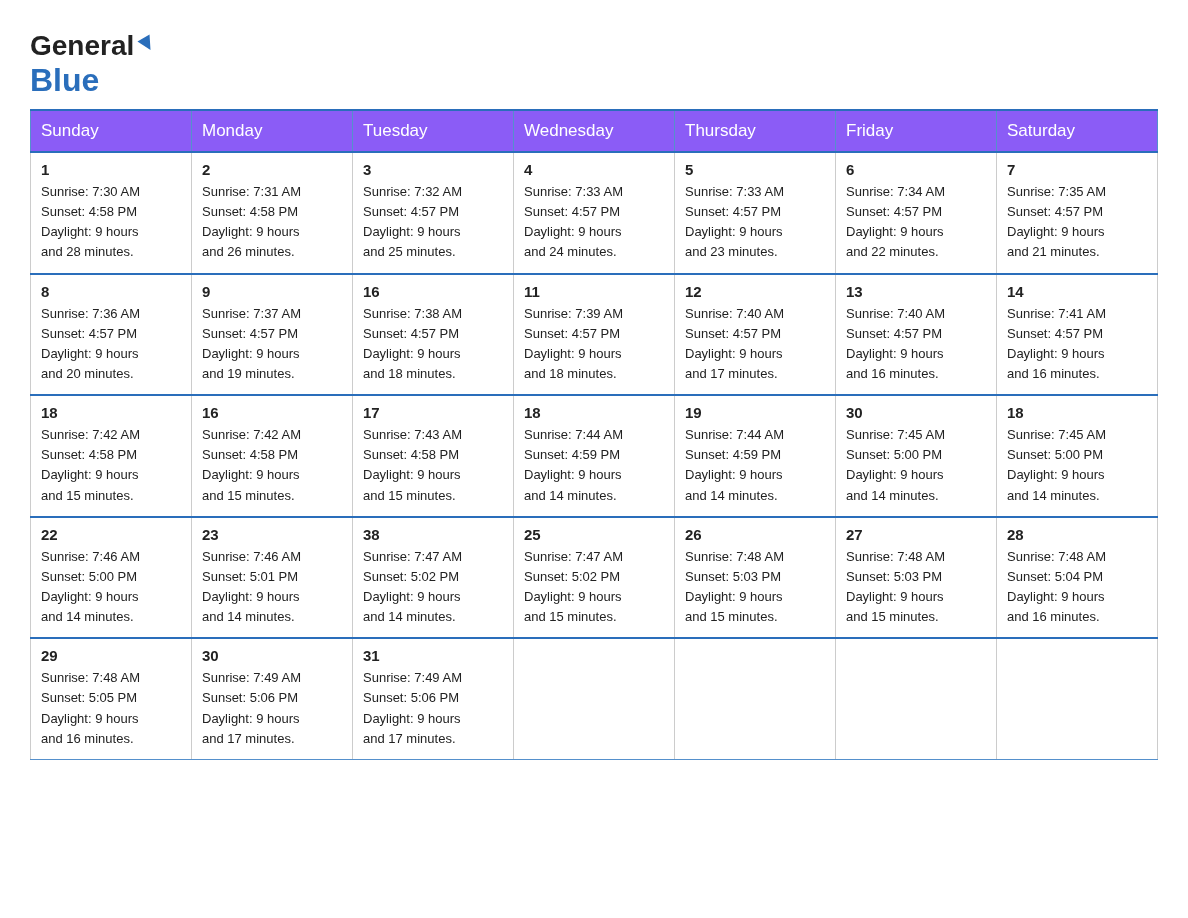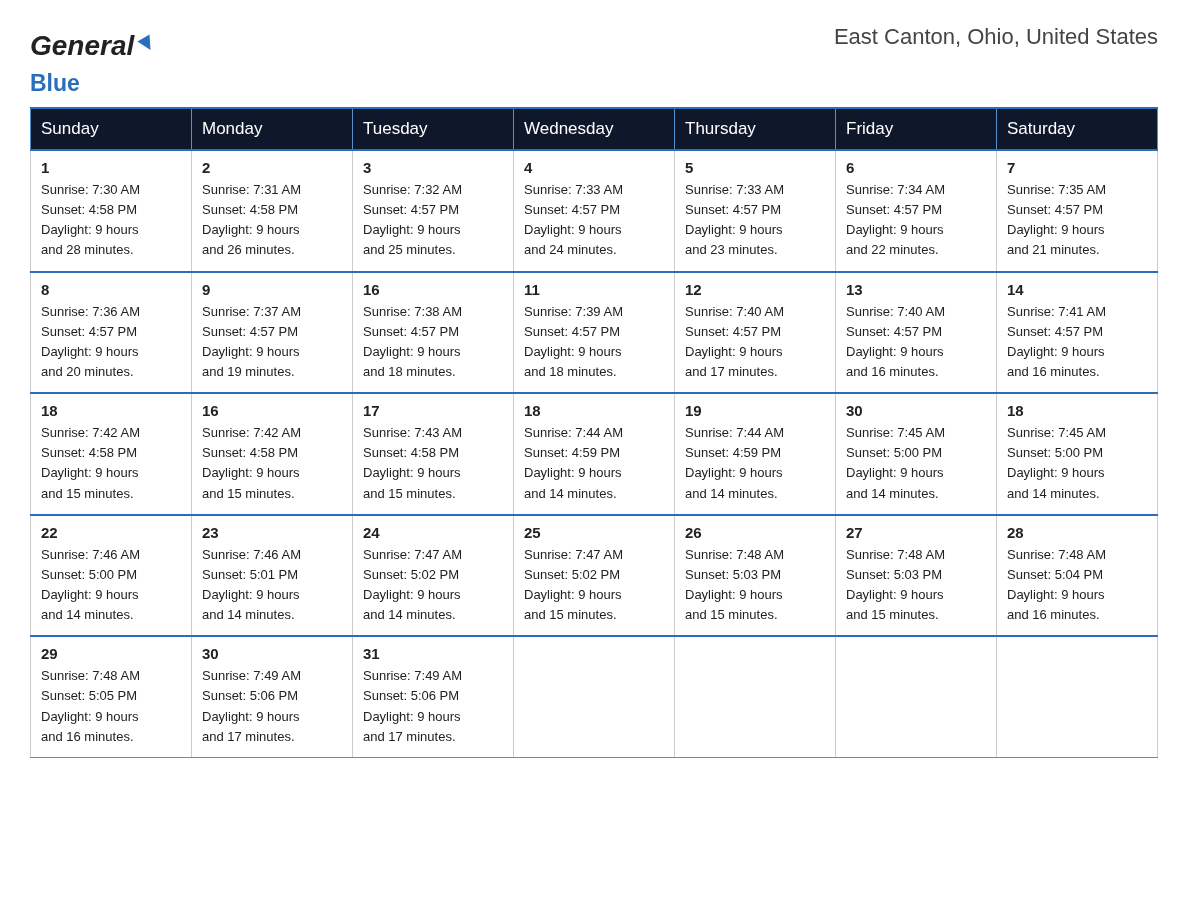--- a/index.html
+++ b/index.html
@@ -37,21 +37,21 @@
       color: #444;
       margin-top: 4px;
     }
     .calendar-table {
       width: 100%;
       border-collapse: collapse;
       margin-top: 8px;
       table-layout: fixed;
     }
     .calendar-table th {
-      background-color: #0f172a;
+      background-color: #8b5cf6;
       color: #fff;
       font-size: 17px;
       font-weight: normal;
       padding: 10px 10px;
       text-align: left;
       border: 1px solid #5590cc;
     }
     .calendar-table td {
       vertical-align: top;
       padding: 8px 10px 10px 10px;
@@ -80,49 +80,46 @@
       line-height: 1.55;
       color: #222;
     }
     .empty-cell {
       background: #fff;
     }
     .logo-wrapper {
       display: flex;
       align-items: center;
       gap: 0;
-      font-style: italic;
     }
     .logo-text-general {
       font-size: 28px;
       font-weight: bold;
       color: #222;
     }
     .logo-text-blue {
-      font-size: 23px;
+      font-size: 32px;
       font-weight: bold;
       color: #2a6ebb;
-      margin-top: 8px;
     }
   </style>
 </head>
 <body>
 
 <div class="header-row">
   <div class="logo">
     <div class="logo-wrapper">
       <span class="logo-text-general">General</span>
       <svg width="22" height="22" viewBox="0 0 22 22" style="margin-left:2px;vertical-align:middle;margin-top:-4px;">
         <polygon points="4,4 18,4 11,18" fill="#2a6ebb" transform="rotate(-30,11,11)"></polygon>
       </svg>
     </div>
     <div class="logo-text-blue">Blue</div>
   </div>
   <div class="title-block">
-    <div class="location-title">East Canton, Ohio, United States</div>
   </div>
 </div>
 
 <table class="calendar-table">
   <thead>
     <tr>
     <th>Sunday</th>
         <th>Monday</th>
         <th>Tuesday</th>
         <th>Wednesday</th>
@@ -340,21 +337,21 @@
         <td>
           <span class="day-number">23</span>
         <div class="day-info">
           Sunrise: 7:46 AM<br>
           Sunset: 5:01 PM<br>
           Daylight: 9 hours<br>
           and 14 minutes.
         </div>
         </td>
         <td>
-          <span class="day-number">24</span>
+          <span class="day-number">38</span>
         <div class="day-info">
           Sunrise: 7:47 AM<br>
           Sunset: 5:02 PM<br>
           Daylight: 9 hours<br>
           and 14 minutes.
         </div>
         </td>
         <td>
           <span class="day-number">25</span>
         <div class="day-info">

